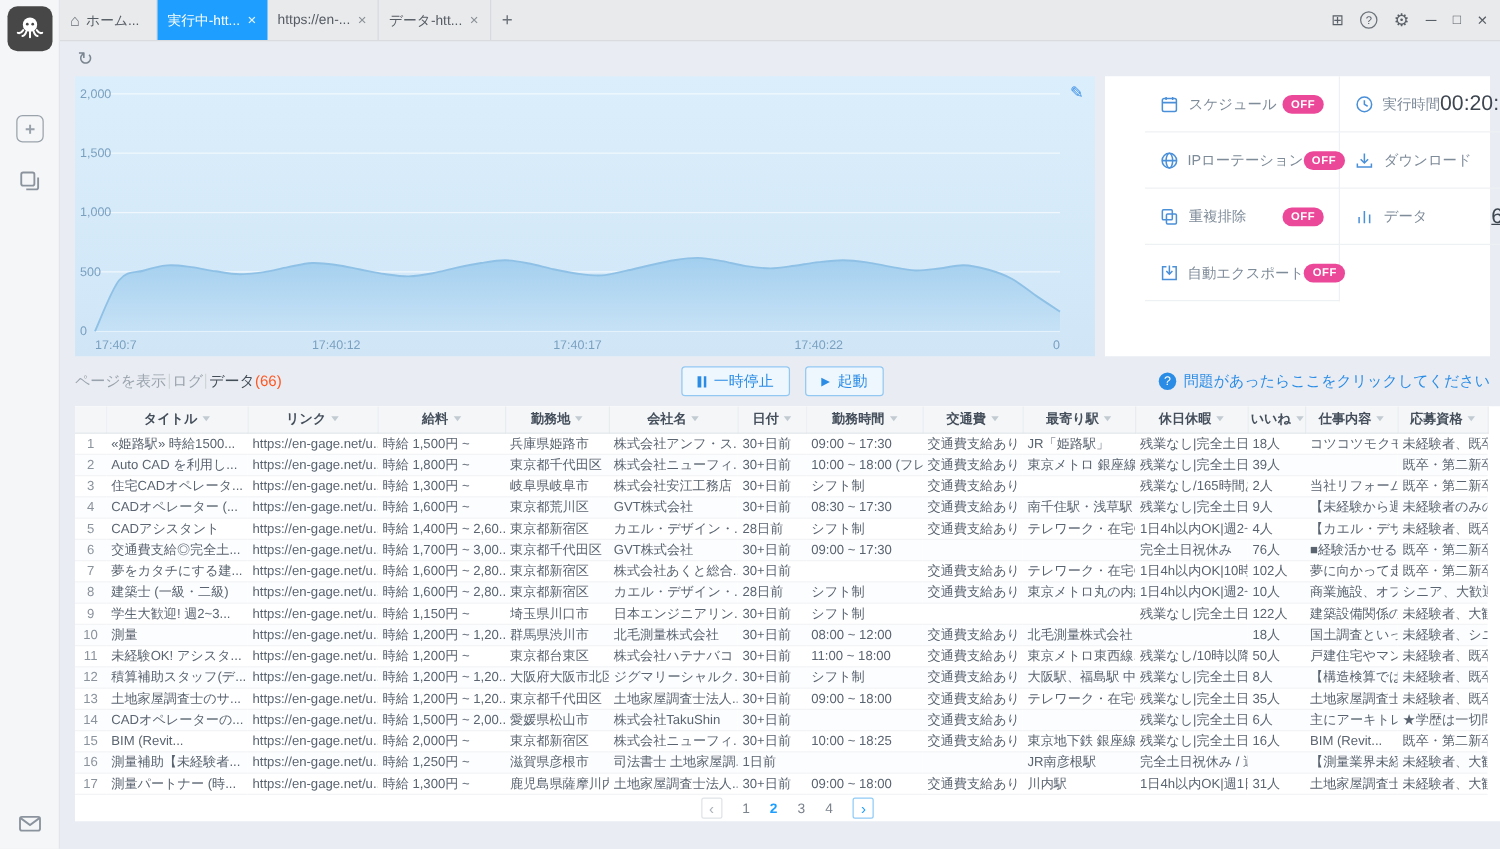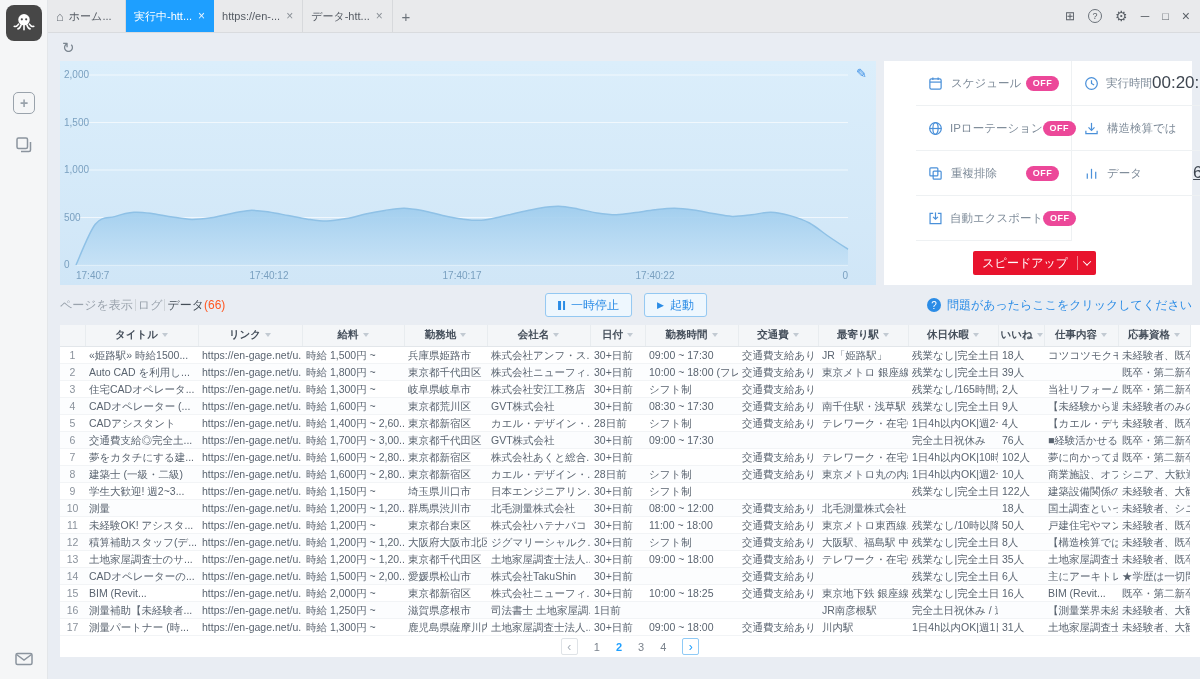--- a/index.html
+++ b/index.html
@@ -250,21 +250,21 @@
             <span class="off-pill">OFF</span>
           </div>
           <div class="p-cell s-cell">
             <span class="p-icon">
               <svg viewBox="0 0 16 16">
                 <line x1="8" y1="2" x2="8" y2="9.5"></line>
                 <polyline points="4.8,6.8 8,10 11.2,6.8"></polyline>
                 <polyline points="2,10.5 2,13.5 14,13.5 14,10.5"></polyline>
               </svg>
             </span>
-            <span class="p-label">構造検算では</span>
+            <span class="p-label">ダウンロード</span>
             <span class="p-value link">0</span>
           </div>
           <div class="p-cell t-cell">
             <span class="p-icon">
               <svg viewBox="0 0 16 16">
                 <rect x="2" y="2" width="8.5" height="8.5" rx="1"></rect>
                 <rect x="5.5" y="5.5" width="8.5" height="8.5" rx="1"></rect>
               </svg>
             </span>
             <span class="p-label">重複排除</span>
@@ -286,29 +286,20 @@
               <svg viewBox="0 0 16 16">
                 <polyline points="10.5,2.5 13.8,2.5 13.8,13.5 2.2,13.5 2.2,2.5 5.5,2.5"></polyline>
                 <line x1="8" y1="1.5" x2="8" y2="8.5"></line>
                 <polyline points="5.4,6.2 8,8.8 10.6,6.2"></polyline>
               </svg>
             </span>
             <span class="p-label">自動エクスポート</span>
             <span class="off-pill">OFF</span>
           </div>
         </div>
-      <div class="btn-row">
-        <div class="speed-btn">
-          <span class="sb-label">スピードアップ</span>
-          <span class="sb-divider"></span>
-          <span class="sb-chevron">
-              <i></i>
-            </span>
-        </div>
-      </div>
     </div>
   </div>
 
   <div class="viewbar">
     <div class="vb-left">
         <span class="vtab">
           <span>ページを表示</span>
         </span>
         <span class="vdiv"></span>
         <span class="vtab">

